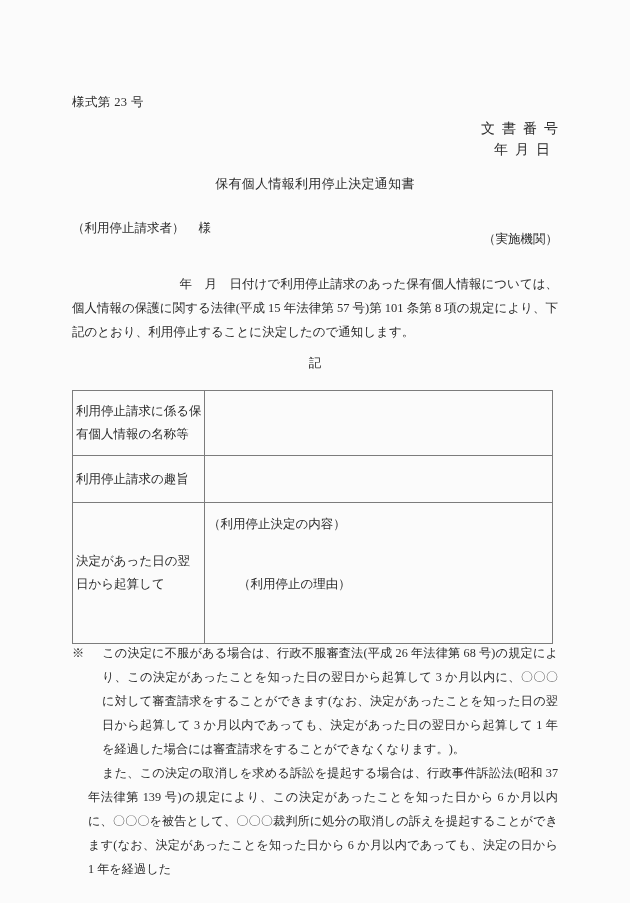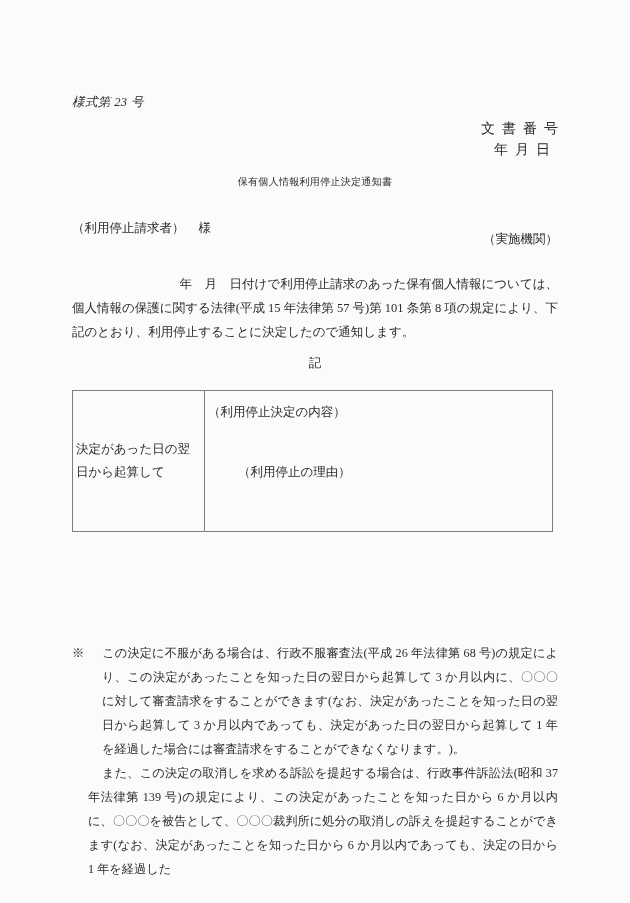--- a/index.html
+++ b/index.html
@@ -30,21 +30,20 @@
   }
 
   
   .form-no {
     position: absolute;
     top: 94px;
     left: 0;
     font-size: 12.5px;
     letter-spacing: 0.4px;
     white-space: nowrap;
-    font-style: italic;
   }
 
   
   .doc-meta {
     position: absolute;
     top: 118px;
     right: 0;
     text-align: right;
     font-size: 14px;
     line-height: 21px;
@@ -59,21 +58,21 @@
     margin-right: 1px;
   }
 
   
   .doc-title {
     position: absolute;
     top: 175px;
     left: 0;
     right: 0;
     text-align: center;
-    font-size: 10px;
+    font-size: 13px;
     letter-spacing: 0.3px;
     white-space: nowrap;
   }
 
   
   .addressee {
     position: absolute;
     top: 220px;
     left: 0;
     font-size: 12.5px;
@@ -207,20 +206,28 @@
     </div>
 
     <div class="issuer">（実施機関）</div>
 
     <div class="statement">年　月　日付けで利用停止請求のあった保有個人情報については、個人情報の保護に関する法律(平成 15 年法律第 57 号)第 101 条第 8 項の規定により、下記のとおり、利用停止することに決定したので通知します。</div>
 
     <div class="ki">記</div>
 
     <table class="info-table">
       <tbody>
+        <tr class="row-name">
+          <td class="label">利用停止請求に係る保有個人情報の名称等</td>
+          <td class="value"></td>
+        </tr>
+        <tr class="row-purpose">
+          <td class="label">利用停止請求の趣旨</td>
+          <td class="value"></td>
+        </tr>
         <tr class="row-decision">
           <td class="label">決定があった日の翌日から起算して</td>
           <td class="value decision">
             <div class="decision-inner">
               <div class="decision-content">（利用停止決定の内容）</div>
               <div class="decision-reason">（利用停止の理由）</div>
             </div>
           </td>
         </tr>
       </tbody>

